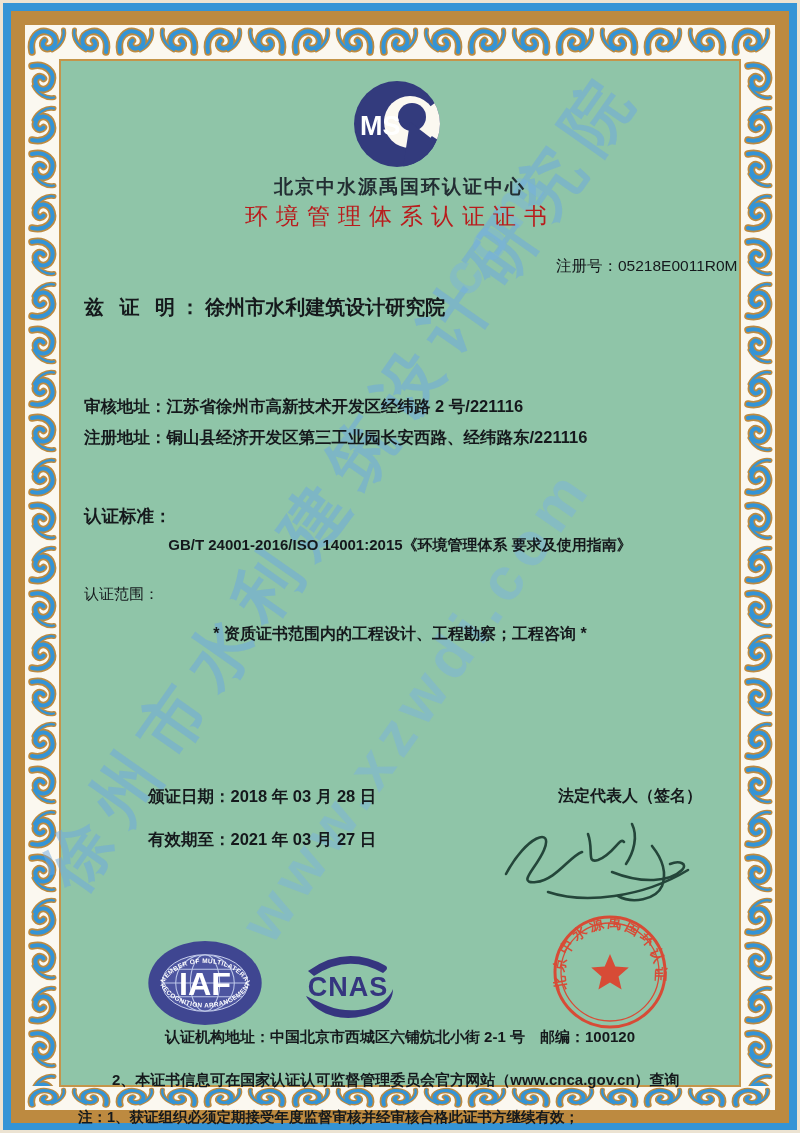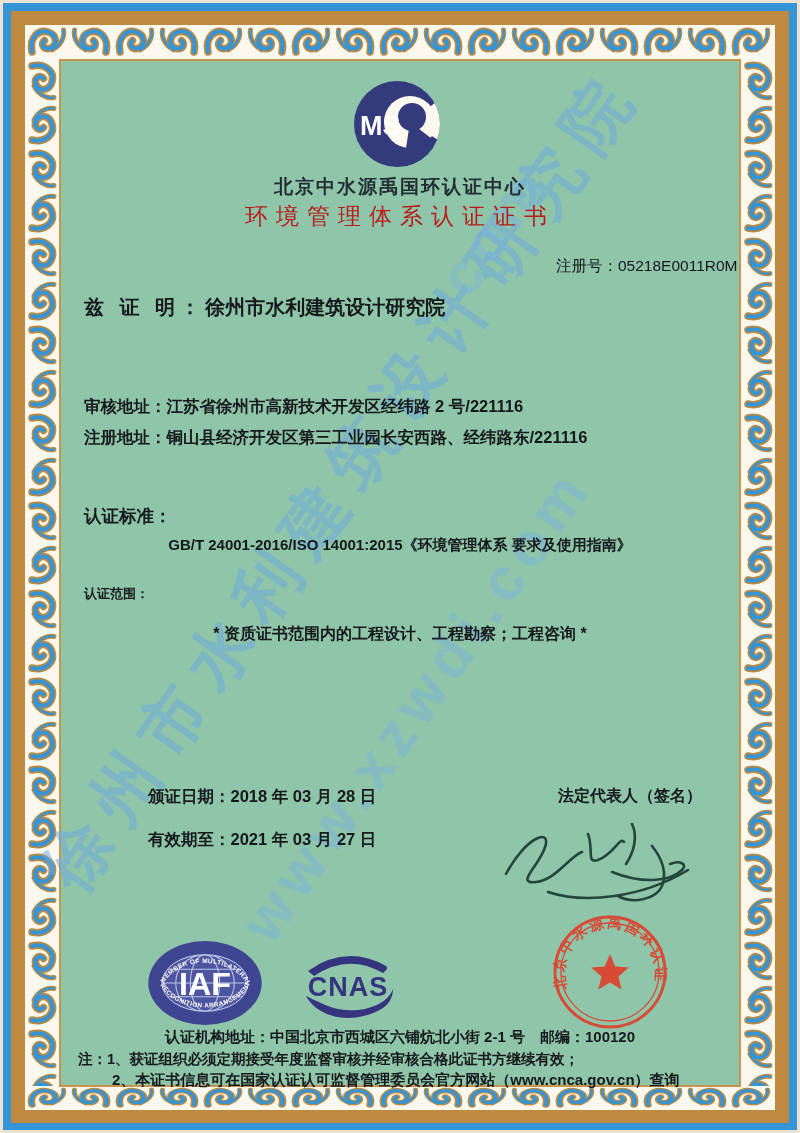--- a/index.html
+++ b/index.html
@@ -27,30 +27,30 @@
   .org-name{top:174px;font-size:19px;font-weight:bold;letter-spacing:2px;color:#232e33;}
   .cert-title{top:201px;font-size:23px;font-weight:normal;letter-spacing:8px;color:#b91c1c;}
   .reg-line{left:556px;top:256px;font-size:15.5px;font-weight:normal;}
   .statement{left:84px;top:294px;font-size:20px;font-weight:bold;}
   .statement .lbl{letter-spacing:5px;}
   .credit{left:117px;top:330px;font-size:17px;font-weight:bold;}
   .addr1{left:84px;top:396px;font-size:16.5px;font-weight:bold;}
   .addr2{left:84px;top:427px;font-size:16.5px;font-weight:bold;}
   .std-lbl{left:84px;top:504px;font-size:17.5px;font-weight:bold;}
   .std-val{top:536px;font-size:15px;font-weight:bold;}
-  .scope-lbl{left:84px;top:585px;font-size:13px;font-weight:bold;text-align:center;}
+  .scope-lbl{left:84px;top:585px;font-size:15px;font-weight:normal;text-align:center;}
   .scope-val{top:624px;font-size:16px;font-weight:bold;}
   .issue{left:148px;top:786px;font-size:16.5px;font-weight:bold;}
   .valid{left:148px;top:814px;font-size:16.5px;font-weight:bold;margin-top:15px;}
   .legal{left:558px;top:786px;font-size:16px;font-weight:bold;}
   .sig{left:492px;top:812px;}
   .accr{left:401px;top:931px;font-size:14px;font-weight:bold;line-height:19px;color:#222;}
   .accr .en{font-size:13.5px;letter-spacing:0.5px;}
   .agency{top:1028px;font-size:15px;font-weight:bold;}
-  .note1{left:78px;top:1050px;font-size:14.5px;font-weight:bold;}
+  .note1{left:78px;top:1108px;font-size:14.5px;font-weight:bold;}
   .note2{left:112px;top:1071px;font-size:15px;font-weight:bold;text-align:center;}
   .seal{left:551px;top:913px;z-index:3;}
 </style>
 </head>
 <body>
 
 <div class="cert">
 
   <div class="b-blue" id="bblue" style="background: rgb(52, 148, 214);"></div>
   <div class="b-gold" id="bgold" style="background: rgb(189, 138, 64);"></div>

